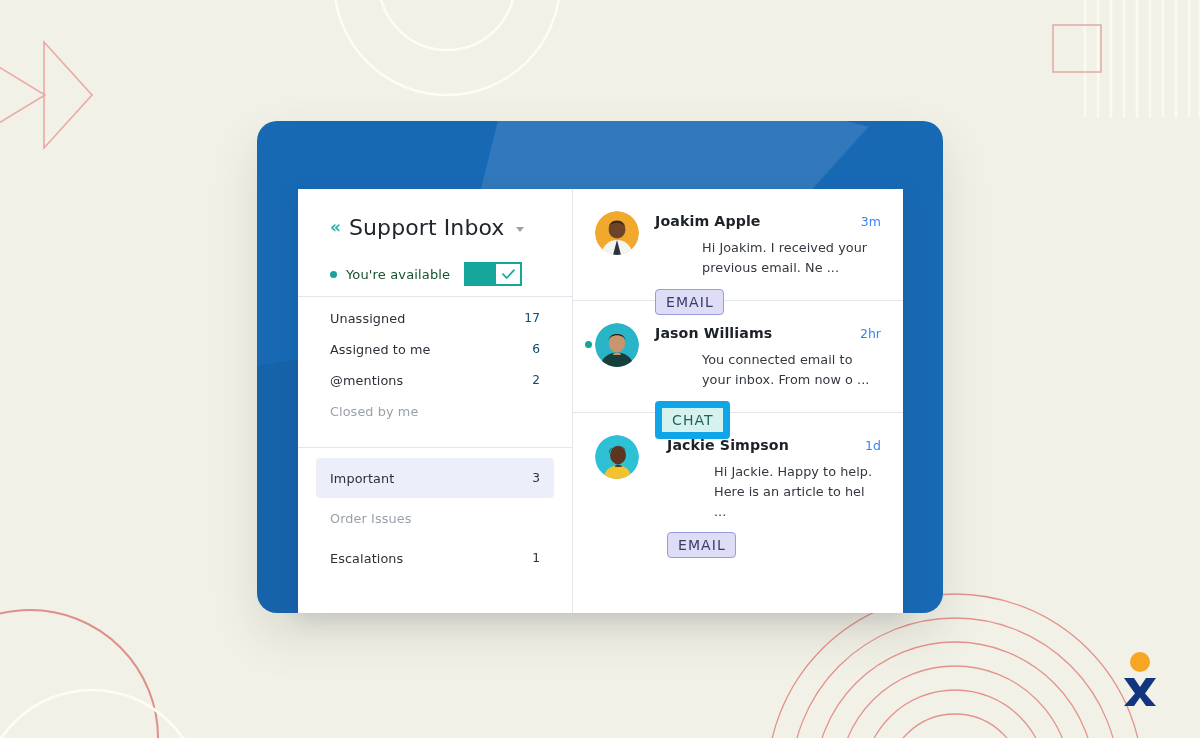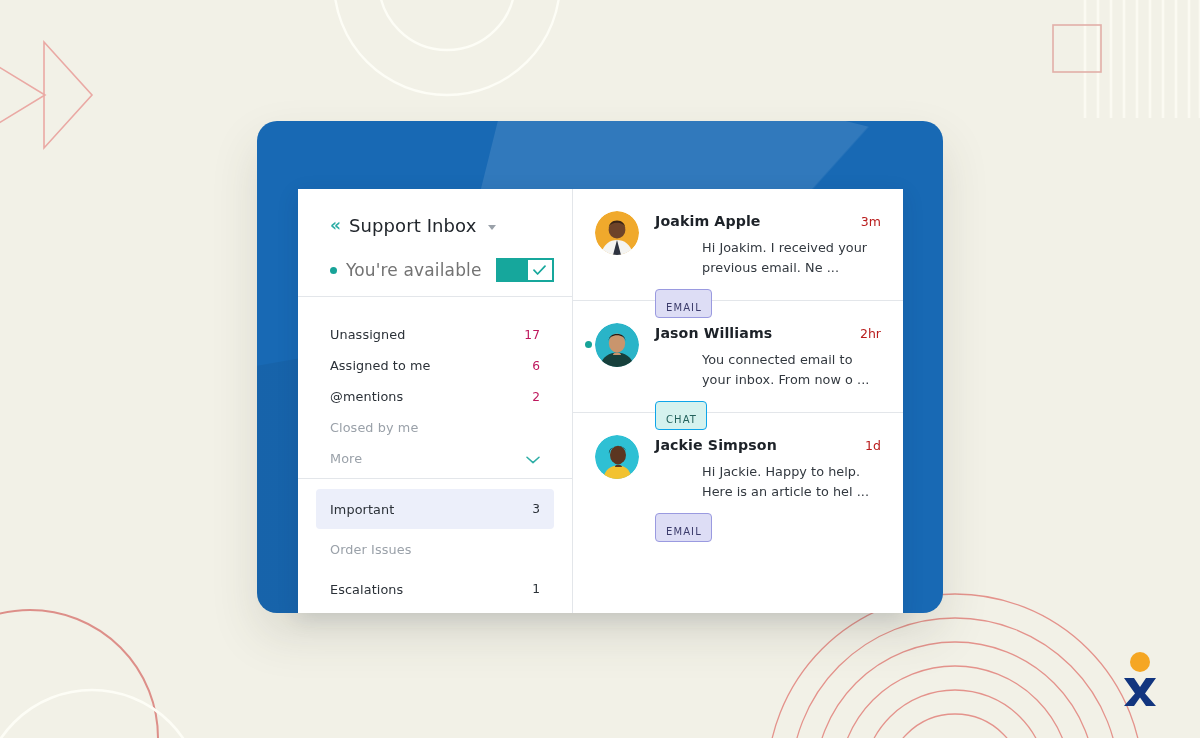--- a/index.html
+++ b/index.html
@@ -53,93 +53,93 @@
   .sidebar {
     width:275px;
     border-right:1px solid #e3e6ea;
     display:flex; flex-direction:column;
     background:#fff;
   }
   .sidebar-head { padding:26px 0 0 32px; height:107px; }
   .inbox-title-row { display:flex; align-items:center; gap:8px; }
   .collapse-icon { color:#2cada5; font-size:17px; line-height:1; font-weight:600; }
   .inbox-title {
-    font-size:18px; color:#21262c; font-weight:400;
+    font-size:22px; color:#21262c; font-weight:400;
     letter-spacing:.1px;
   }
   .caret-down {
     width:0;height:0;border-left:4.5px solid transparent;border-right:4.5px solid transparent;
     border-top:5px solid #9aa1a9; margin-left:4px; margin-top:3px;
   }
   .avail-row { display:flex; align-items:center; margin-top:22px; }
   .avail-dot { width:7px;height:7px;border-radius:50%;background:#17a398;margin-right:9px; }
-  .avail-text { font-size:17px; color:#737373; letter-spacing:.15px; }
+  .avail-text { font-size:13px; color:#14532d; letter-spacing:.15px; }
   .toggle { display:flex; margin-left:14px; }
   .toggle-on { width:30px; height:24px; background:#16a79c; }
   .toggle-check {
     width:28px; height:24px; border:2px solid #16a79c; background:#fff;
     display:flex; align-items:center; justify-content:center;
   }
   .toggle-check svg { display:block; }
 
   .divider { height:1px; background:#e3e6ea; }
 
   .nav-group { padding:14px 32px 12px 32px; }
   .nav-row {
-    display:flex; align-items:flex-end; justify-content:space-between;
+    display:flex; align-items:flex-start; justify-content:space-between;
     height:31px; font-size:12.8px; letter-spacing:.1px;
   }
   .nav-row .label { color:#2b3138; }
   .nav-row.muted .label { color:#9aa1a9; }
-  .nav-row .count { color:#be185d; font-size:12.2px; }
+  .nav-row .count { color:#0c4a6e; font-size:12.2px; }
   .chevron-more { color:#2cada5; font-size:13px; line-height:1; }
 
   .tag-group { padding:10px 18px 0 18px; }
   .tag-row {
     display:flex; align-items:center; justify-content:space-between;
     height:40px; font-size:12.8px; padding:0 14px; border-radius:4px;
     letter-spacing:.1px;
   }
   .tag-row.active { background:#eceffa; }
   .tag-row .label { color:#2b3138; }
   .tag-row.muted .label { color:#9aa1a9; }
   .tag-row .count { color:#2b3138; font-size:12.2px; }
 
   
   .conv-list { flex:1; background:#fff; }
   .conv {
     display:flex; padding:22px 22px 16px 22px;
     border-bottom:1px solid #e3e6ea;
     position:relative; height:112px;
   }
-  .conv:last-child { border-bottom:none; }
+  .conv:last-child { border-bottom:none;gap:12px; }
   .unread-dot {
     position:absolute; left:12px; top:40px;
     width:7px;height:7px;border-radius:50%;background:#17a398;
   }
   .avatar {
     width:44px;height:44px;border-radius:50%;flex:none;
     overflow:hidden; position:relative; margin-right:16px;
   }
   .conv-body { flex:1; min-width:0; padding-top:2px; }
   .conv-top { display:flex; align-items:baseline; justify-content:space-between; }
   .conv-name { font-size:14.2px; font-weight:700; color:#1d2228; letter-spacing:.1px; }
-  .conv-time { font-size:12.5px; color:#b91c1c; flex:none; }
+  .conv-time { font-size:12.5px; color:#3b82f6; flex:none; }
   .conv-preview {
     margin-top:9px; font-size:12.8px; color:#32383f; line-height:1.55;
     letter-spacing:.05px;
     margin-left:47px;
   }
   .badge {
     display:inline-block; margin-top:11px;
-    font-size:10px; letter-spacing:1.1px; padding:12px 9px 4px 10px;
+    font-size:14px; letter-spacing:1.1px; padding:4px 9px 4px 10px;
     border-radius:4px;
   }
   .badge.email { background:#ddddf5; border:1px solid #9a9ae0; color:#3b3b6b; }
-  .badge.chat  { background:#d5f2ee; border:1px solid #0ea5e9; color:#23625c; }
+  .badge.chat  { background:#d5f2ee; border:7px solid #0ea5e9; color:#23625c; }
 
   
   .logo { position:absolute; left:1118px; top:650px; width:44px; height:56px; }
 </style>
 </head>
 <body>
 
 <div class="bg-layer">
   <svg class="bg-svg" viewBox="0 0 1200 738">
 
@@ -226,28 +226,20 @@
         <span class="count">6</span>
       </div>
       <div class="nav-row">
         <span class="label">@mentions</span>
         <span class="count">2</span>
       </div>
       <div class="nav-row muted">
         <span class="label">Closed by me</span>
         <span class="count"></span>
       </div>
-      <div class="nav-row muted">
-        <span class="label">More</span>
-        <span class="chevron-more">
-          <svg width="14" height="8" viewBox="0 0 14 8">
-            <path d="M1 1.3 L7 6.6 L13 1.3" fill="none" stroke="#2cada5" stroke-width="1.5" stroke-linecap="round" stroke-linejoin="round"></path>
-          </svg>
-        </span>
-      </div>
     </div>
 
     <div class="divider"></div>
 
     <div class="tag-group">
       <div class="tag-row active">
         <span class="label">Important</span>
         <span class="count">3</span>
       </div>
       <div class="tag-row muted">

